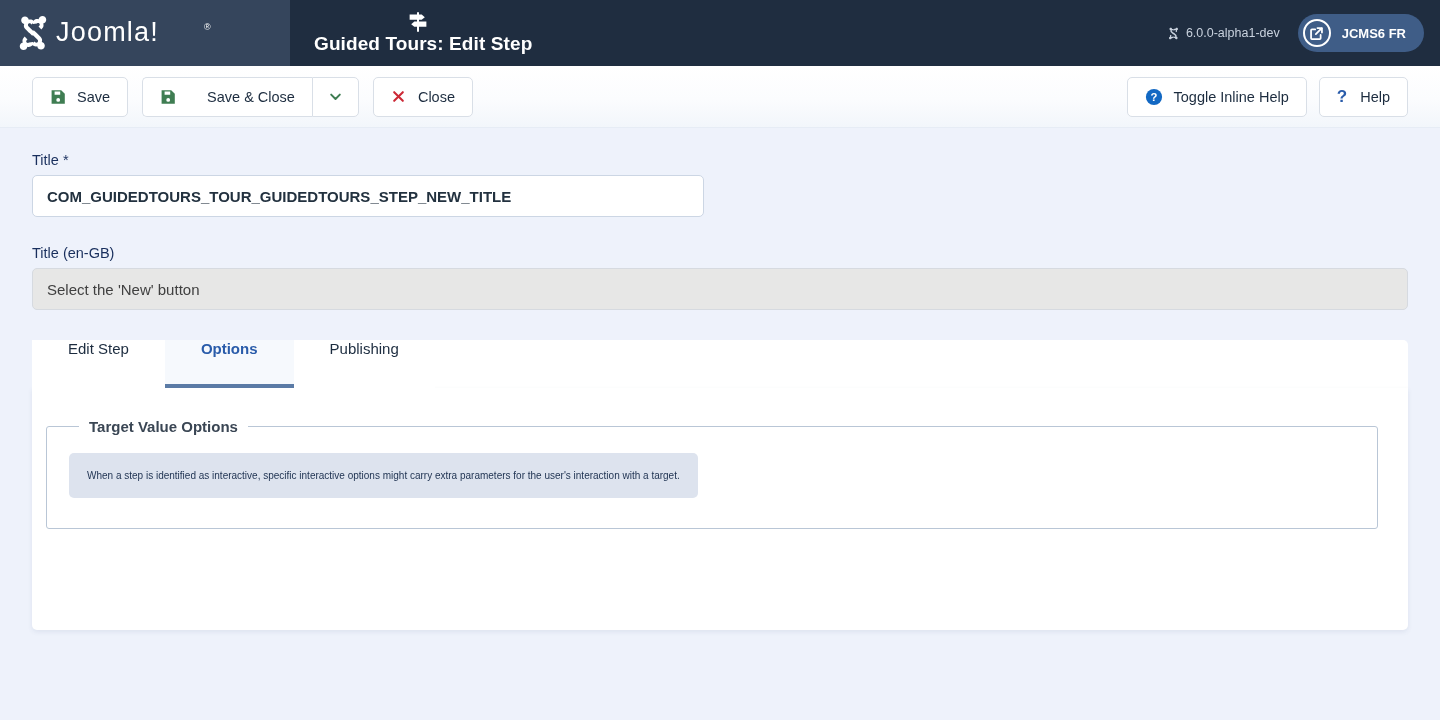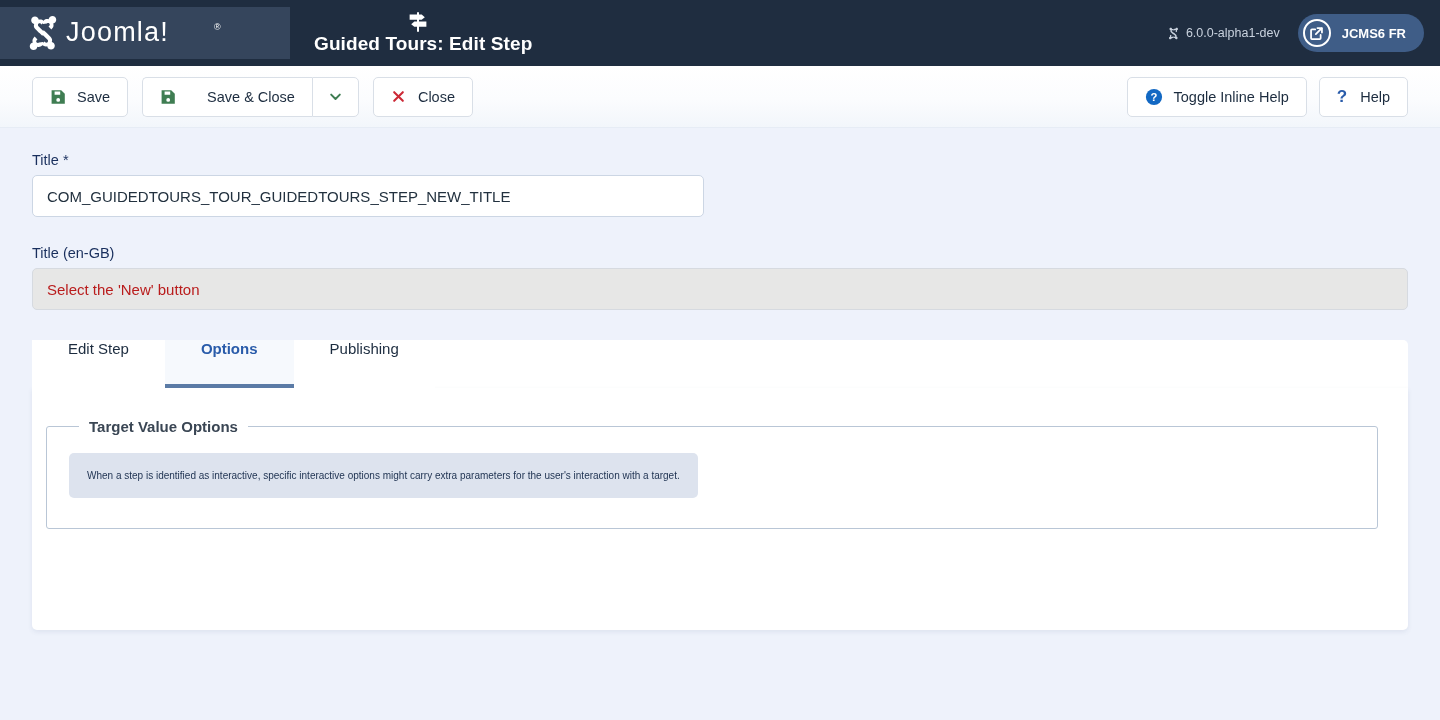--- a/index.html
+++ b/index.html
@@ -15,25 +15,25 @@
   
   .header {
     position: relative;
     height: 66px;
     background: #1f2d40;
     display: flex;
     align-items: center;
   }
   .logo-block {
     width: 290px;
-    height: 52px;
+    height: 66px;
     background: #35455c;
     display: flex;
     align-items: center;
-    padding-left: 24px;
+    padding-left: 14px;
     flex: 0 0 290px;
   }
   .logo-mark { width: 38px; height: 38px; flex: 0 0 38px; }
   .logo-word {
     margin-left: 4px;
     display: flex;
     align-items: flex-end;
   }
   .logo-word svg { display: block; }
 
@@ -146,30 +146,31 @@
     width: 672px;
     height: 42px;
     border: 1px solid #ccd6e4;
     border-radius: 5px;
     background: #ffffff;
     font-family: "Liberation Sans", sans-serif;
     font-size: 15px;
     color: #22313f;
     padding: 0 14px;
     outline: none;
+    font-weight: bold;
   }
   .input-disabled {
     width: 1376px;
     height: 42px;
     border: 1px solid #d6dae0;
     border-radius: 5px;
     background: #e7e7e6;
     font-family: "Liberation Sans", sans-serif;
     font-size: 15px;
-    color: #b91c1c;
+    color: #404040;
     padding: 0 14px;
     outline: none;
   }
   .gap-1 { height: 28px; }
 
   
   .tabs-wrap { margin-top: 30px; }
   .tabs {
     display: flex;
     align-items: flex-end;

